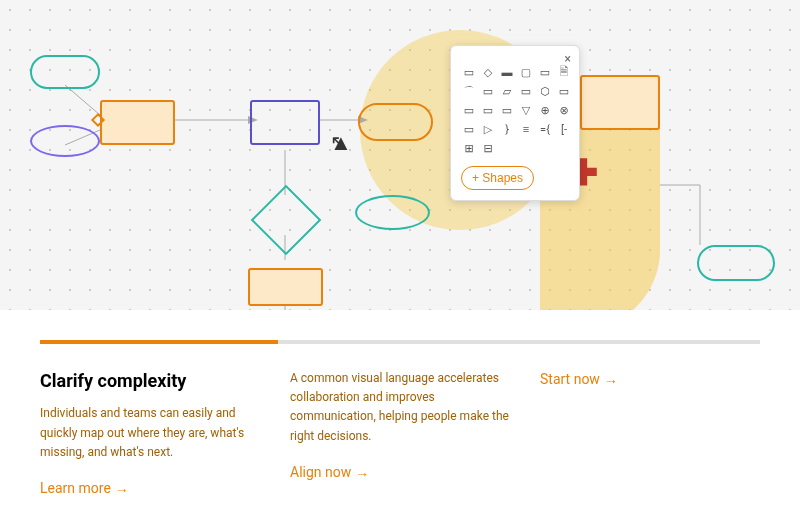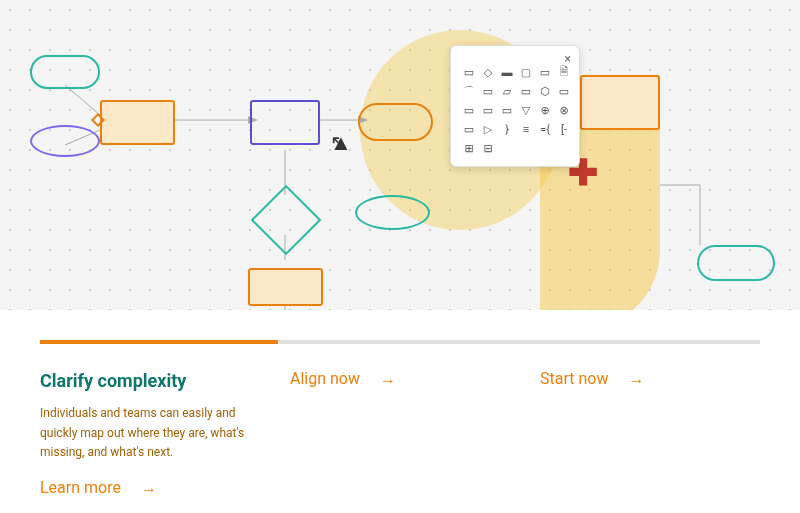--- a/index.html
+++ b/index.html
@@ -178,39 +178,39 @@
 
     .three-cols {
       display: grid;
       grid-template-columns: 1fr 1fr 1fr;
       gap: 30px;
     }
 
     .col-heading {
       font-size: 18px;
       font-weight: 700;
-      color: #0f766e;
+      color: #000000;
       margin-bottom: 12px;
       line-height: 1.3;
     }
 
     .col-text {
       font-size: 12px;
       color: #a16207;
       line-height: 1.6;
       margin-bottom: 16px;
     }
 
     .col-link {
       color: #e8820c;
-      font-size: 16px;
+      font-size: 14px;
       text-decoration: none;
       display: inline-flex;
       align-items: flex-end;
-      gap: 20px;
+      gap: 4px;
     }
 
     
     .diagram-svg {
       position: absolute;
       top: 0; left: 0;
       width: 100%;
       height: 100%;
       z-index: 1;
     }
@@ -301,20 +301,21 @@
       <div class="shape-icon-cell">▭</div>
       <div class="shape-icon-cell">▷</div>
       <div class="shape-icon-cell">}</div>
       <div class="shape-icon-cell">≡</div>
       <div class="shape-icon-cell">={</div>
       <div class="shape-icon-cell">[-</div>
 
       <div class="shape-icon-cell">⊞</div>
       <div class="shape-icon-cell">⊟</div>
     </div>
+    <button class="shapes-button">+ Shapes</button>
   </div>
 </div>
 
 <div class="content-section">
 
   <div class="progress-bar-area">
     <div class="progress-filled"></div>
     <div class="progress-empty"></div>
   </div>
 
@@ -323,20 +324,21 @@
     <div>
       <div class="col-heading">Clarify complexity</div>
       <p class="col-text">Individuals and teams can easily and quickly map out where they are, what's missing, and what's next.</p>
       <a href="#" class="col-link">
         <span>Learn more</span>
         <span>→</span>
       </a>
     </div>
 
     <div>
+      <p class="col-text">A common visual language accelerates collaboration and improves communication, helping people make the right decisions.</p>
       <a href="#" class="col-link">
         <span>Align now</span>
         <span>→</span>
       </a>
     </div>
 
     <div>
       <a href="#" class="col-link">
         <span>Start now</span>
         <span>→</span>

